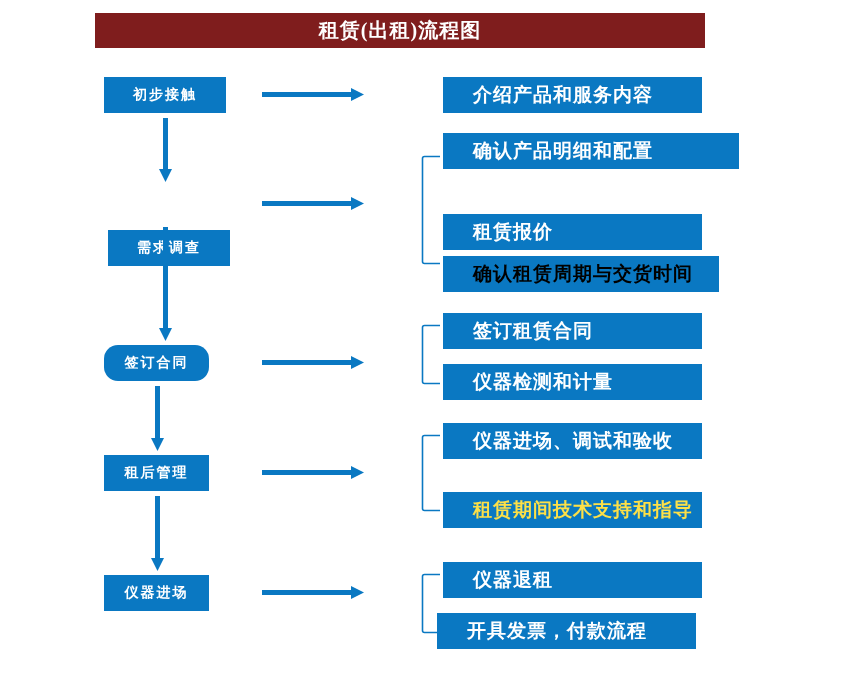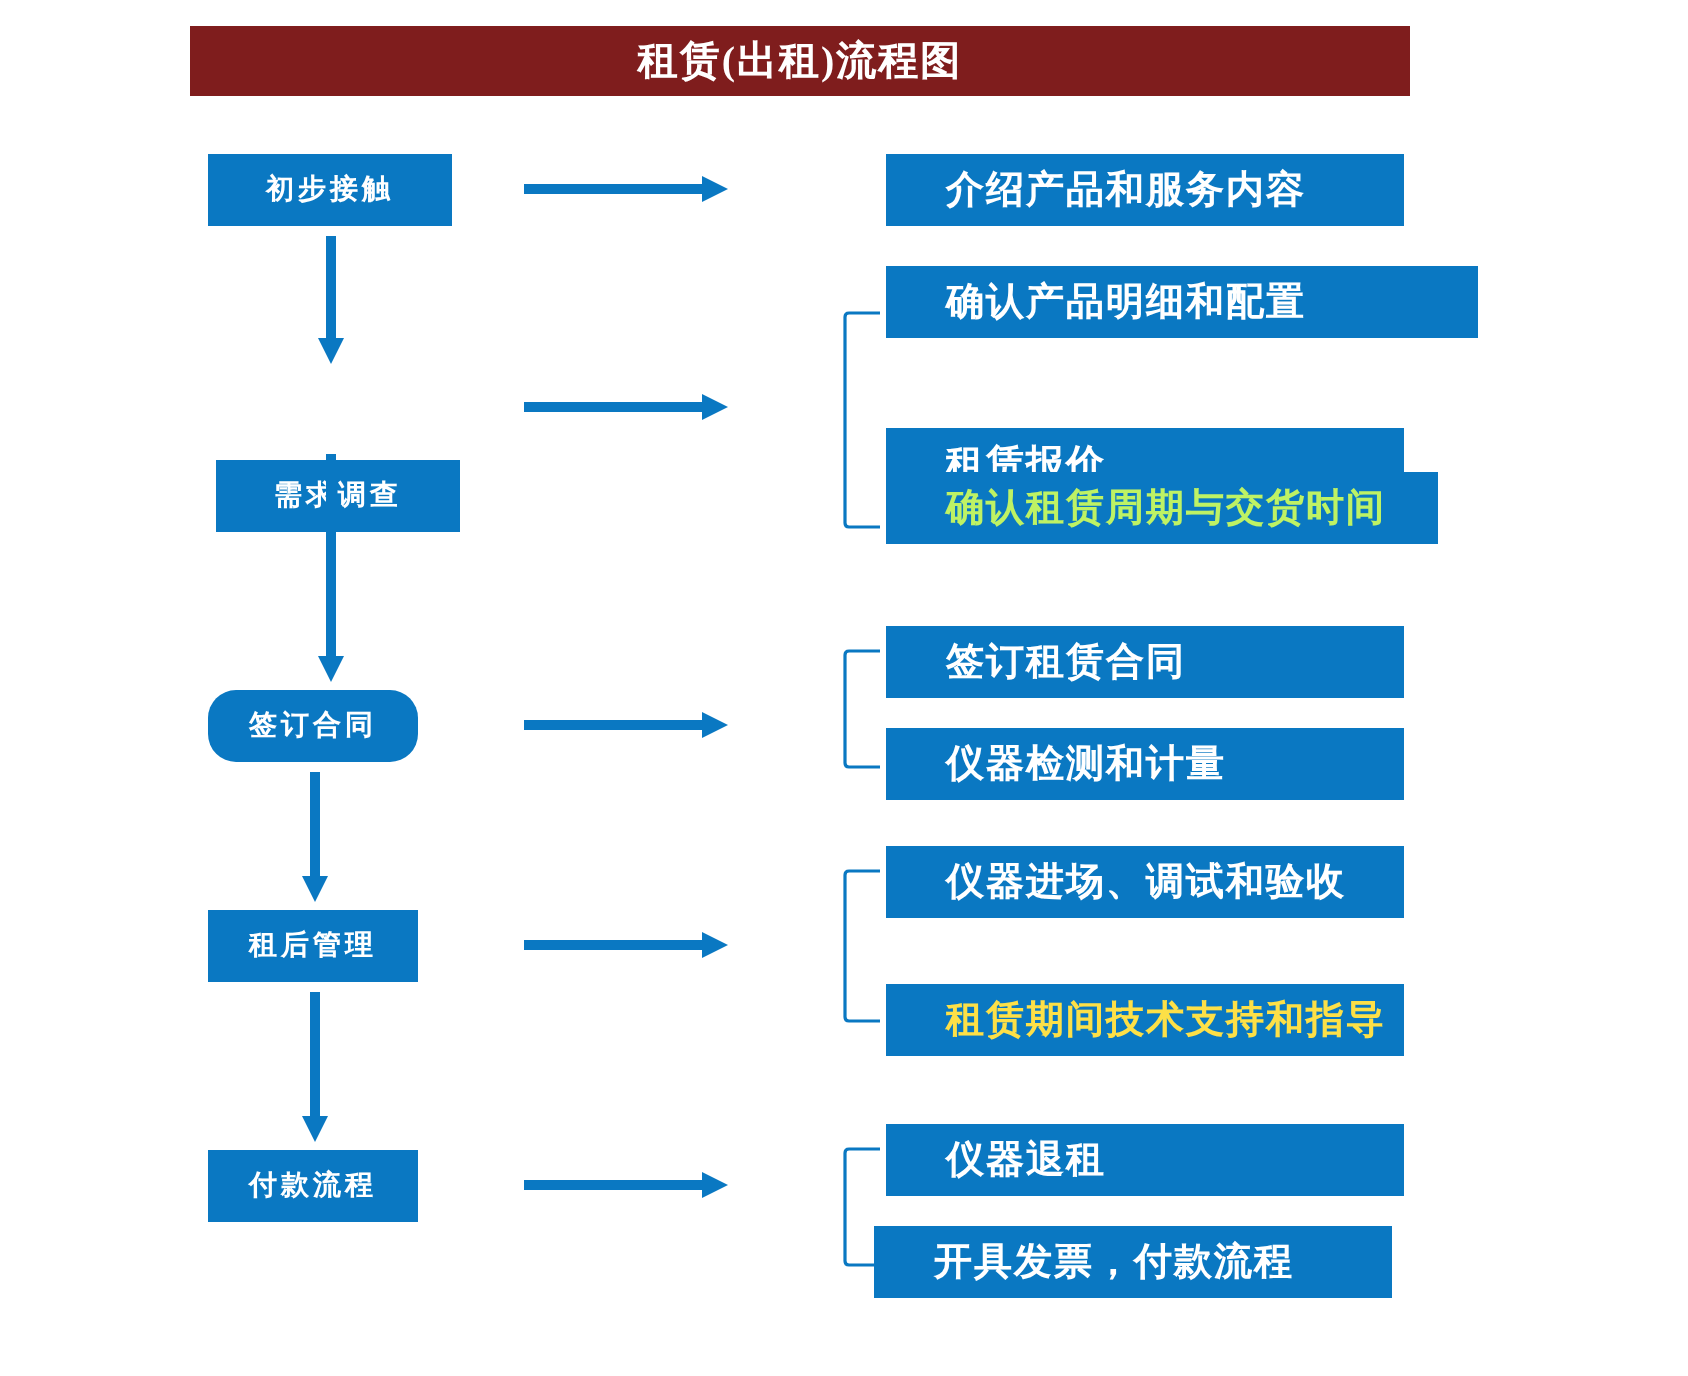--- a/index.html
+++ b/index.html
@@ -73,27 +73,27 @@
 
 <div id="canvas">
 
   <div class="title-bar">租赁(出租)流程图</div>
 
   <div id="stages-layer">
       <div class="stage-box" style="left: 104px; top: 77px; width: 122px; height: 36px; background: rgb(10, 120, 194); color: rgb(255, 255, 255);">初步接触</div>
       <div class="stage-box" style="left: 108px; top: 186px; width: 122px; height: 36px; background: rgb(10, 120, 194); color: rgb(255, 255, 255); margin-top: 44px;">需求调查</div>
       <div class="stage-box" style="left: 104px; top: 345px; width: 105px; height: 36px; background: rgb(10, 120, 194); color: rgb(255, 255, 255); border-radius: 14px;">签订合同</div>
       <div class="stage-box" style="left: 104px; top: 455px; width: 105px; height: 36px; background: rgb(10, 120, 194); color: rgb(255, 255, 255);">租后管理</div>
-      <div class="stage-box" style="left: 104px; top: 575px; width: 105px; height: 36px; background: rgb(10, 120, 194); color: rgb(255, 255, 255);">付款流程</div>
+      <div class="stage-box" style="left: 104px; top: 575px; width: 105px; height: 36px; background: rgb(10, 120, 194); color: rgb(255, 255, 255);">仪器进场</div>
     </div>
   <div id="details-layer">
       <div class="detail-box" style="left: 443px; top: 77px; width: 259px; height: 36px; background: rgb(10, 120, 194); color: rgb(255, 255, 255);">介绍产品和服务内容</div>
       <div class="detail-box" style="left: 443px; top: 133px; width: 296px; height: 36px; background: rgb(10, 120, 194); color: rgb(255, 255, 255);">确认产品明细和配置</div>
       <div class="detail-box" style="left: 443px; top: 186px; width: 259px; height: 36px; background: rgb(10, 120, 194); color: rgb(255, 255, 255); margin-top: 28px;">租赁报价</div>
-      <div class="detail-box" style="left: 443px; top: 236px; width: 276px; height: 36px; background: rgb(10, 120, 194); color: #bef264;">确认租赁周期与交货时间</div>
+      <div class="detail-box" style="left: 443px; top: 256px; width: 276px; height: 36px; background: rgb(10, 120, 194); color: #000000;">确认租赁周期与交货时间</div>
       <div class="detail-box" style="left: 443px; top: 313px; width: 259px; height: 36px; background: rgb(10, 120, 194); color: rgb(255, 255, 255);">签订租赁合同</div>
       <div class="detail-box" style="left: 443px; top: 364px; width: 259px; height: 36px; background: rgb(10, 120, 194); color: rgb(255, 255, 255);">仪器检测和计量</div>
       <div class="detail-box" style="left: 443px; top: 423px; width: 259px; height: 36px; background: rgb(10, 120, 194); color: rgb(255, 255, 255);">仪器进场、调试和验收</div>
       <div class="detail-box" style="left: 443px; top: 492px; width: 259px; height: 36px; background: rgb(10, 120, 194); color: #fde047;">租赁期间技术支持和指导</div>
       <div class="detail-box" style="left: 443px; top: 562px; width: 259px; height: 36px; background: rgb(10, 120, 194); color: rgb(255, 255, 255);">仪器退租</div>
       <div class="detail-box" style="left: 437px; top: 613px; width: 259px; height: 36px; background: rgb(10, 120, 194); color: rgb(255, 255, 255);">开具发票，付款流程</div>
     </div>
   <div id="connectors-layer">
       <div class="h-arrow" style="left: 262px; top: 85px; width: 102px;">
         <svg width="102" height="20" viewBox="0 0 102 20">

